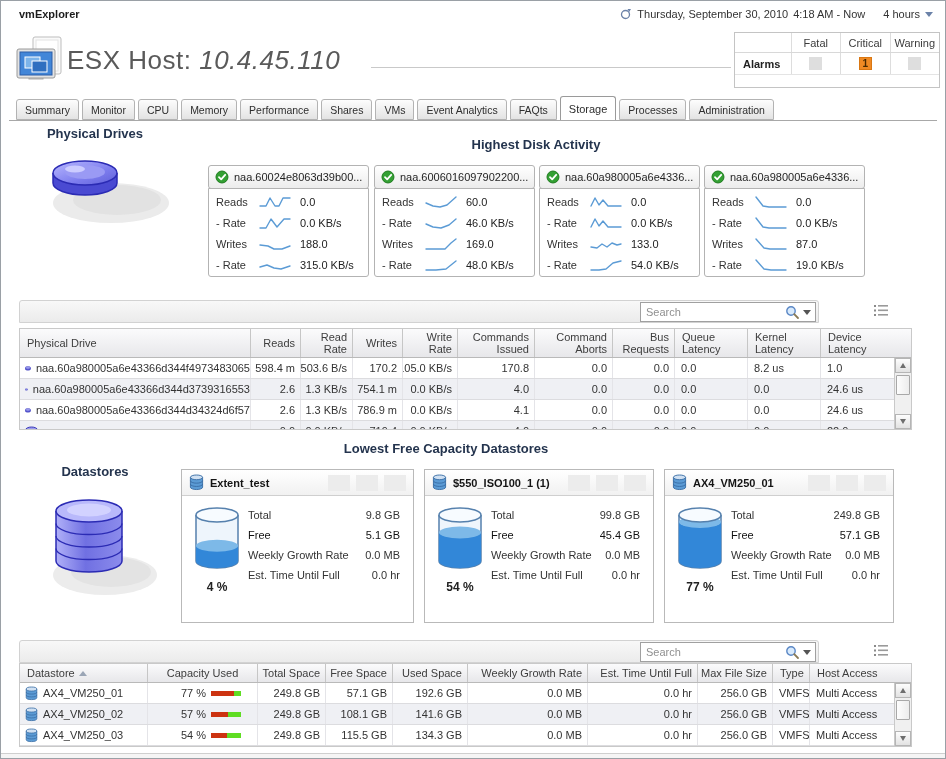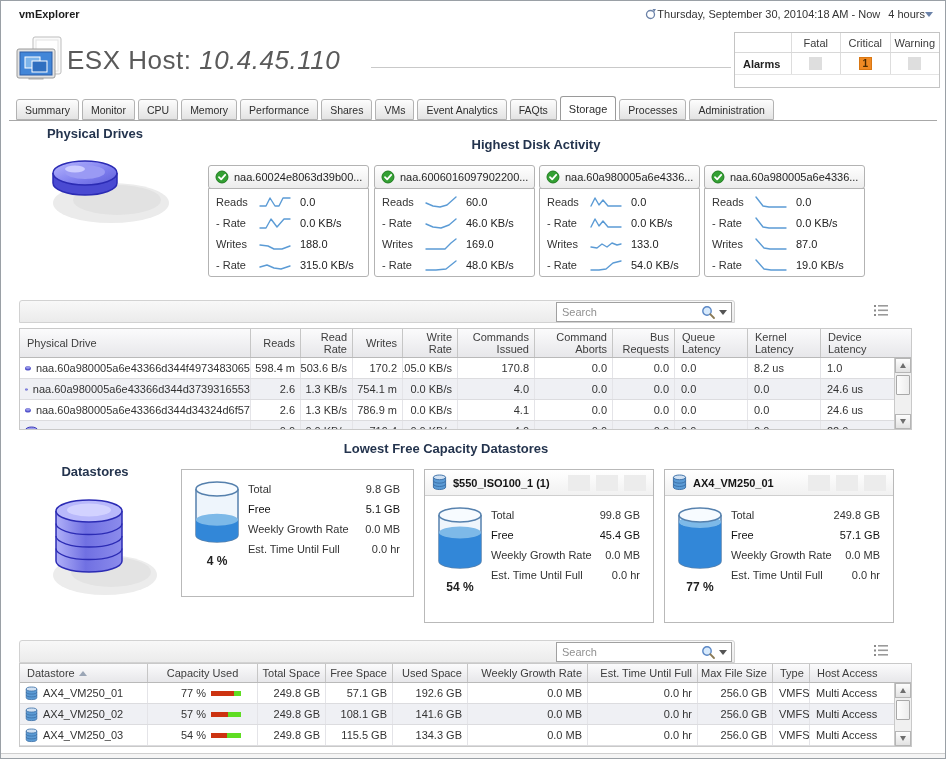--- a/index.html
+++ b/index.html
@@ -3,21 +3,21 @@
 <meta charset="utf-8">
 <style>
 *{box-sizing:border-box;margin:0;padding:0}
 html,body{background:#fff}
 .page{position:relative;width:946px;height:759px;background:#fff;border:1px solid #9aa0a6;
   font-family:"Liberation Sans","DejaVu Sans",sans-serif;font-size:11px;color:#333;overflow:hidden}
 .abs{position:absolute}
 
 
 .brand{left:18px;top:7px;font-weight:bold;color:#1c1c1c}
-.daterow{right:12px;top:7px;display:flex;align-items:center;color:#333}
+.daterow{right:12px;top:7px;display:flex;align-items:center;gap:5px;color:#333}
 .daterow .gap{width:8px}
 .tri-down{width:0;height:0;border-left:4px solid transparent;border-right:4px solid transparent;border-top:5px solid #6b82a8}
 .tri-up-s{width:0;height:0;border-left:4px solid transparent;border-right:4px solid transparent;border-bottom:5px solid #9aa5b5;margin-left:4px}
 
 
 .esx-title{left:66px;top:44px;font-size:26px;color:#5a5a5a;letter-spacing:.5px}
 .esx-title i{font-style:italic}
 .hdiv{left:370px;top:66px;width:360px;border-top:1px solid #c9c9c9}
 
 
@@ -52,21 +52,21 @@
   border:1px solid #b3b3b3;border-radius:3px;position:relative;z-index:2}
 .dcard-name{white-space:nowrap;overflow:hidden;color:#1f1f1f}
 .dcard-body{margin-top:-1px;background:#fff;border:1px solid #b3b3b3;border-radius:0 0 3px 3px;padding-top:2px;height:89px}
 .mrow{display:flex;align-items:center;height:21px;padding:0 7px}
 .mlabel{width:42px;color:#333}
 .spark{width:34px;height:16px;margin-right:8px;flex:none}
 .spark polyline{fill:none;stroke:#5b9bd5;stroke-width:1.4;stroke-linejoin:round;stroke-linecap:round}
 .mvalue{color:#222}
 
 
-.band{position:absolute;left:18px;width:716px;height:23px;background:linear-gradient(#f8f8f8,#ebebeb);
+.band{position:absolute;left:18px;width:800px;height:23px;background:linear-gradient(#f8f8f8,#ebebeb);
   border:1px solid #d2d2d2;border-radius:3px 3px 0 0}
 .searchbox{position:absolute;right:2px;top:1px;width:176px;height:20px;background:#fff;border:1px solid #a0a0a0;
   display:flex;align-items:center;padding-right:4px}
 .searchbox input{flex:1;border:none;outline:none;font:11px "Liberation Sans","DejaVu Sans",sans-serif;color:#444;padding-left:5px;min-width:0;background:transparent}
 .searchbox input::placeholder{color:#909090}
 .customizer{position:absolute;left:872px;width:16px;height:15px}
 
 
 .gridtable{position:absolute;left:18px;width:893px;background:#22c55e;border:1px solid #c9c9c9}
 .thead{display:flex;background:linear-gradient(#fbfbfc,#e7e7ea);border-bottom:1px solid #b9b9b9;color:#3d3d3d}
@@ -511,20 +511,32 @@
       </defs>
     <path d="M25 20 L25 70 A33 11 0 0 0 91 70 L91 20" fill="url(#gcyl)" stroke="#2b2bb4" stroke-width="1.5"></path>
     <path d="M25 32.5 A33 11 0 0 0 91 32.5" fill="none" stroke="#2b2bb4" stroke-width="1.3"></path>
     <path d="M25 45 A33 11 0 0 0 91 45" fill="none" stroke="#2b2bb4" stroke-width="1.3"></path>
     <path d="M25 57.5 A33 11 0 0 0 91 57.5" fill="none" stroke="#2b2bb4" stroke-width="1.3"></path>
     <ellipse cx="58" cy="20" rx="33" ry="11" fill="#b9b9fb" stroke="#2b2bb4" stroke-width="1.5"></ellipse>
     <ellipse cx="58" cy="19" rx="22" ry="6.5" fill="#d2d2ff"></ellipse>
   </svg>
 
   <div class="scard" style="left:180px;width:233px">
+    <div class="scard-title">
+      <svg width="15" height="17" viewBox="0 0 16 18">
+        <path d="M1.5 3.5 L1.5 14 A6.5 2.5 0 0 0 14.5 14 L14.5 3.5" fill="#5b9bd5" stroke="#3a6ea5"></path>
+        <path d="M1.5 7.2 A6.5 2.5 0 0 0 14.5 7.2" fill="none" stroke="#3a6ea5"></path>
+        <path d="M1.5 10.7 A6.5 2.5 0 0 0 14.5 10.7" fill="none" stroke="#3a6ea5"></path>
+        <ellipse cx="8" cy="3.5" rx="6.5" ry="2.5" fill="#cfe0f2" stroke="#3a6ea5"></ellipse>
+      </svg>
+      <span class="scard-name">Extent_test</span>
+      <span class="ph-box"></span>
+      <span class="ph-box"></span>
+      <span class="ph-box"></span>
+    </div>
     <div class="scard-body">
       <svg class="cylwrap" width="46" height="64" viewBox="0 0 46 64">
         <path d="M2 9 L2 55 A21 7 0 0 0 44 55 L44 9" fill="#eef5fc" stroke="#5580ad" stroke-width="1.5"></path>
         <path class="water" d="M2 39.8 L2 55 A21 7 0 0 0 44 55 L44 39.8 Z" fill="#3287d8"></path>
         <ellipse class="water-top" cx="23" cy="39.8" rx="21" ry="6" fill="#7db9e8"></ellipse>
         <ellipse cx="23" cy="9" rx="21" ry="7" fill="#f7fbff" stroke="#5580ad" stroke-width="1.5"></ellipse>
       </svg>
       <div class="pct">4 %</div>
       <div class="stats">
         <div class="srow">

